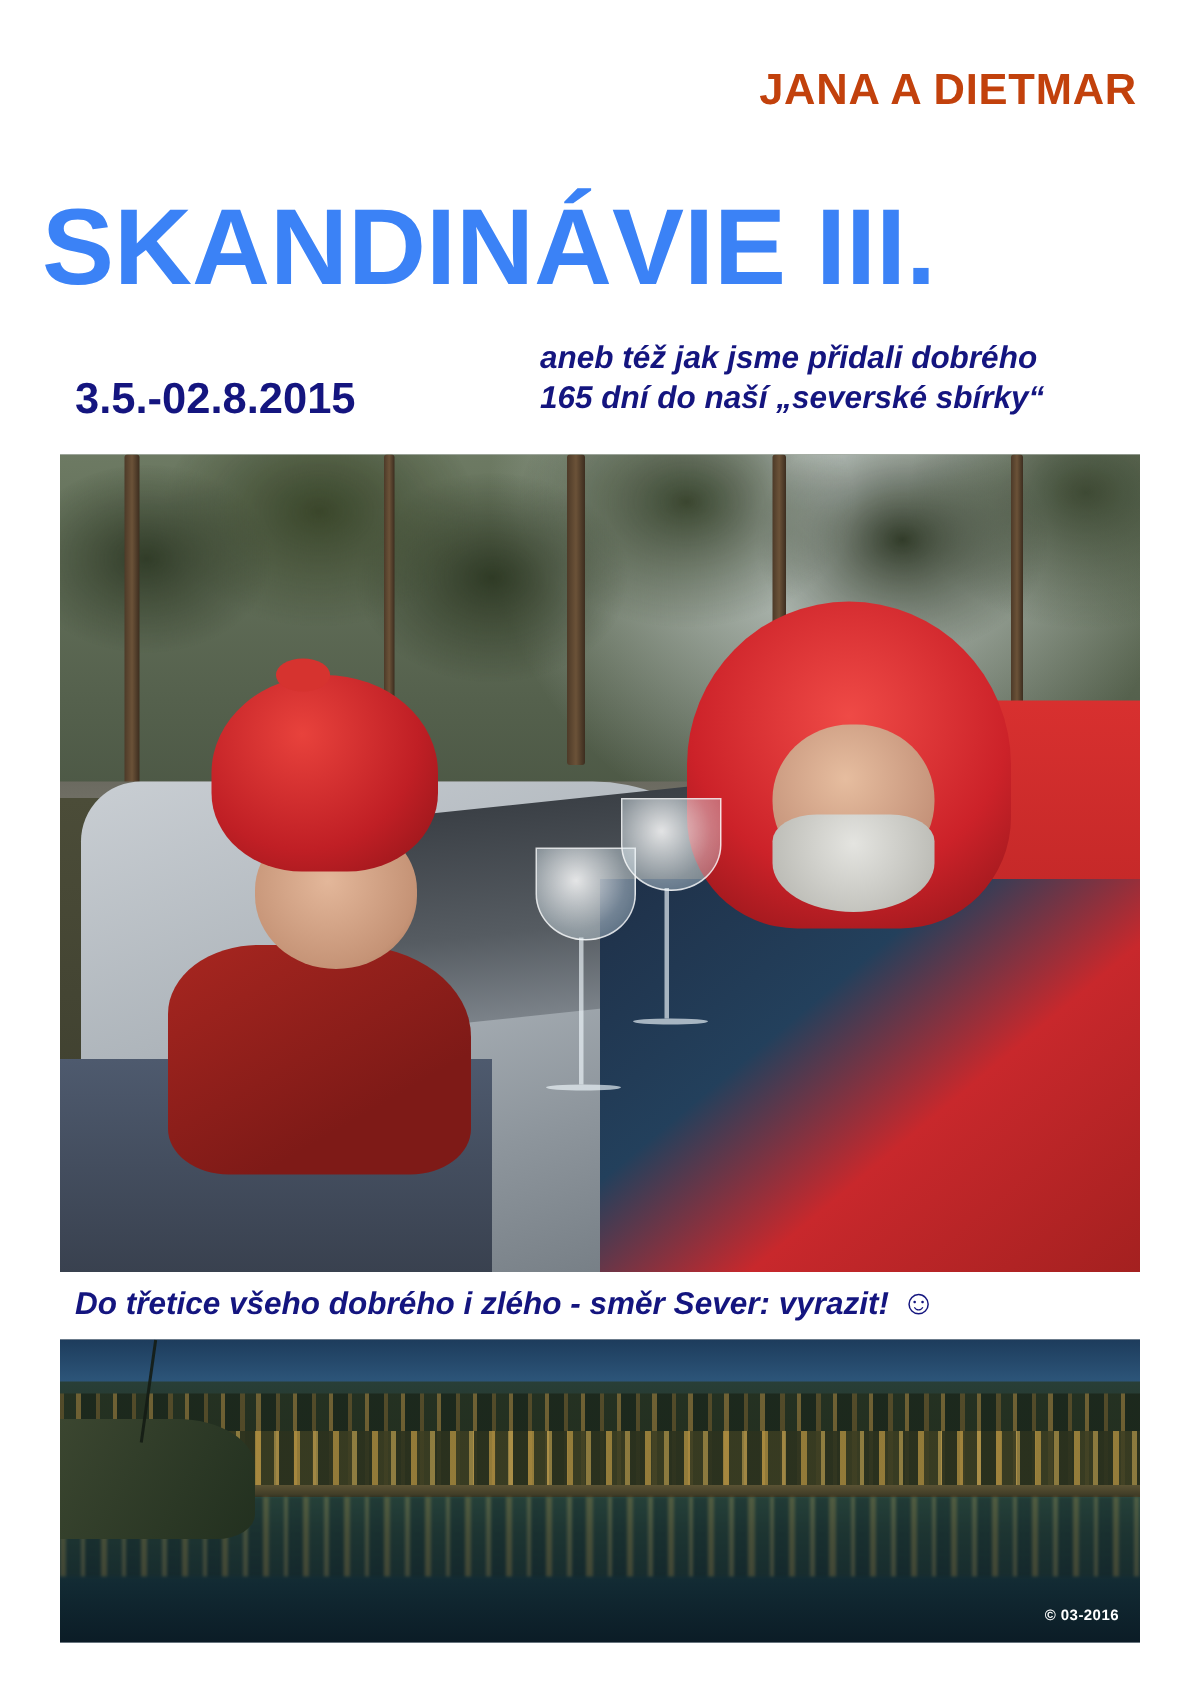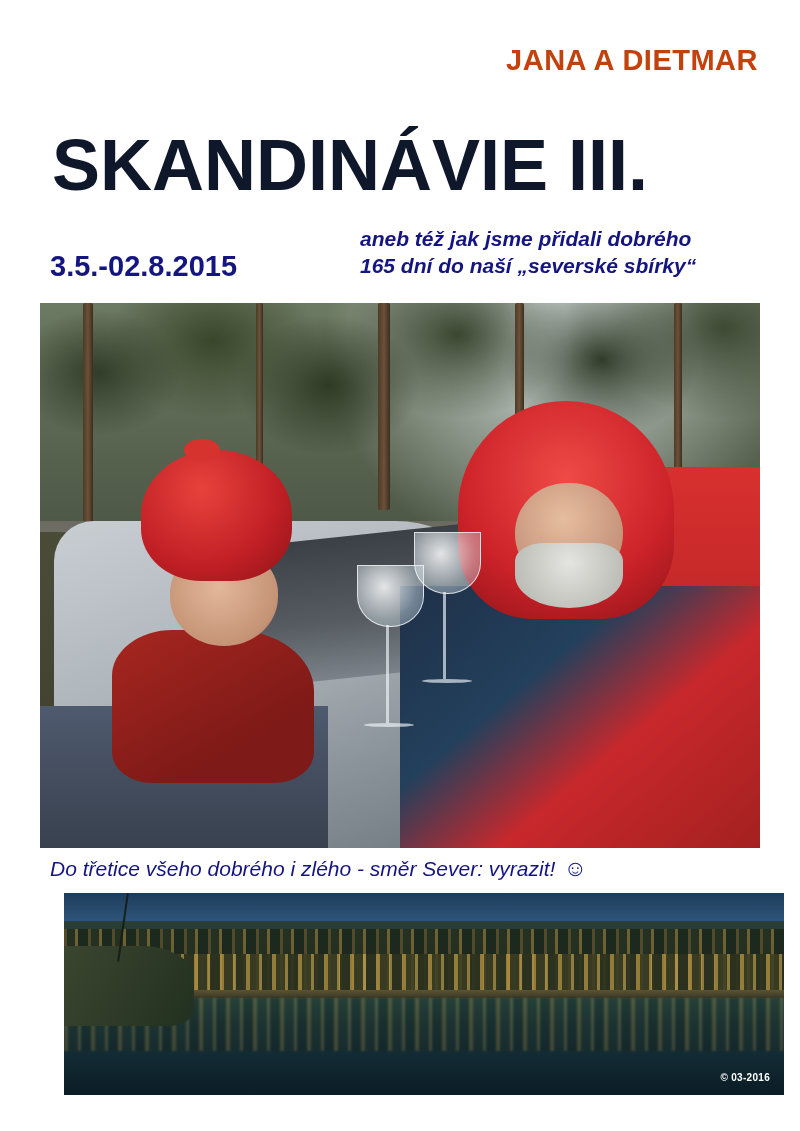--- a/index.html
+++ b/index.html
@@ -34,24 +34,24 @@
     top: 66px;
     left: 44px;
     font-size: 54px;
     font-weight: bold;
     color: #14157f;
     letter-spacing: 0px;
   }
   .title-line2 {
     position: absolute;
     top: 124px;
-    left: 52px;
+    left: 28px;
     font-size: 72px;
     font-weight: bold;
-    color: #0f172a;
+    color: #3b82f6;
     letter-spacing: 0px;
     white-space: nowrap;
   }
   .dates {
     position: absolute;
     top: 250px;
     left: 50px;
     font-size: 29px;
     font-weight: bold;
     color: #14157f;
@@ -236,41 +236,40 @@
     position: absolute;
     background: rgba(240,248,252,0.65);
   }
 
   
   .caption {
     position: absolute;
     top: 855px;
     left: 50px;
     font-size: 21px;
-    font-weight: normal;
+    font-weight: bold;
     font-style: italic;
     color: #14157f;
     white-space: nowrap;
   }
   .caption .smiley {
     font-style: normal;
     font-size: 23px;
     margin-left: 8px;
   }
 
   
   .photo2 {
     position: absolute;
     left: 40px;
     top: 893px;
     width: 720px;
     height: 202px;
     overflow: hidden;
     background: #10243a;
-    margin-left: 24px;
   }
   .p2-sky {
     position: absolute;
     left: 0; top: 0; width: 100%; height: 26%;
     background: linear-gradient(180deg, #1d3c5c 0%, #2c5478 50%, #3d6d8c 100%);
   }
   .p2-far {
     position: absolute;
     left: 0; top: 14%; width: 100%; height: 22%;
     background: linear-gradient(180deg, rgba(40,60,48,0.9) 0%, rgba(30,46,36,1) 100%);

